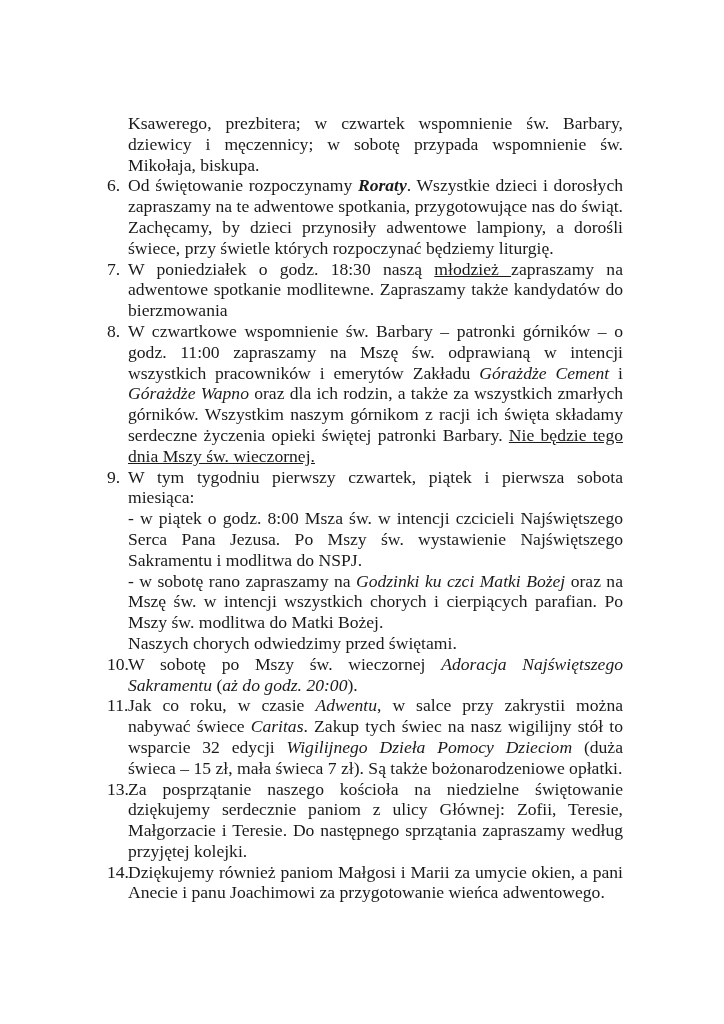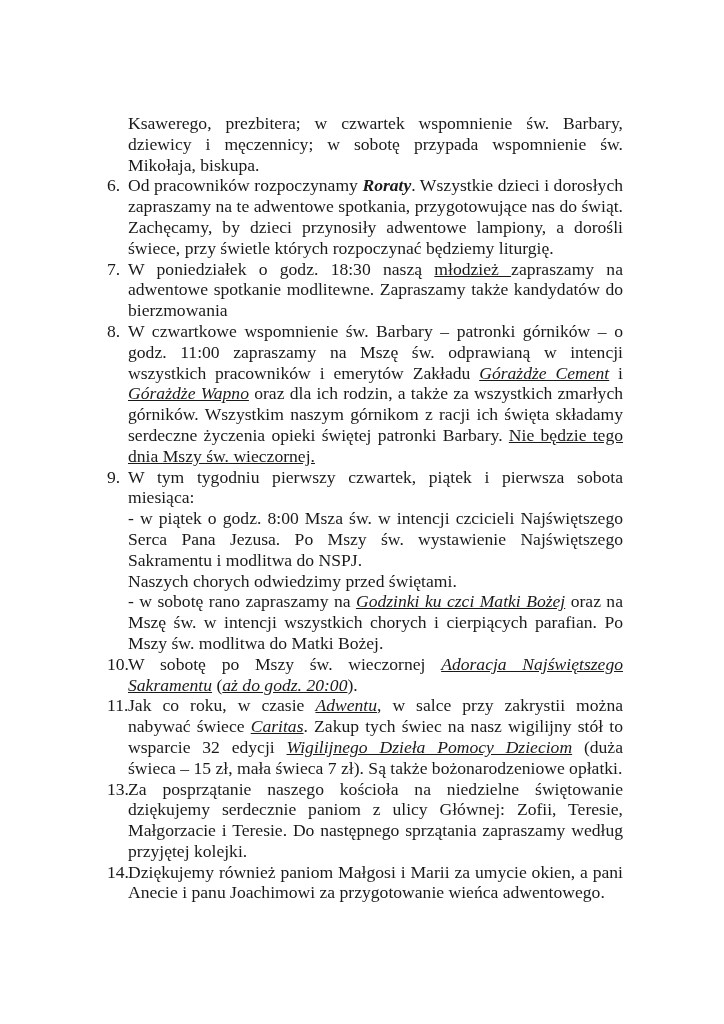--- a/index.html
+++ b/index.html
@@ -13,54 +13,54 @@
     font-size: 17.6px;
     line-height: 20.8px;
     color: #1a1a1a;
   }
   .item { display: flex; text-align: justify; }
   .num { width: 21px; flex: 0 0 21px; white-space: nowrap; }
   .txt { flex: 1; text-align: justify; }
   .cont { padding-left: 21px; text-align: justify; }
   .u { text-decoration: underline; margin-top: 44px; }
   .bi { font-weight: bold; font-style: italic; }
-  i, .i { font-style: italic; text-decoration: underline; }
+  i, .i { font-style: italic; }
   p { margin: 0; }
 </style>
 </head>
 <body>
 
 <div class="page">
   <p class="cont">Ksawerego, prezbitera; w czwartek wspomnienie św. Barbary, dziewicy i męczennicy; w sobotę przypada wspomnienie św. Mikołaja, biskupa.</p>
   <div id="items">
       <div class="item">
         <span class="num">6.</span>
         <div class="txt">
-          <p><span>Od pracowników rozpoczynamy </span><span class="bi">Roraty</span><span>. Wszystkie dzieci i dorosłych zapraszamy na te adwentowe spotkania, przygotowujące nas do świąt. Zachęcamy, by dzieci przynosiły adwentowe lampiony, a dorośli świece, przy świetle których rozpoczynać będziemy liturgię.</span></p>
+          <p><span>Od świętowanie rozpoczynamy </span><span class="bi">Roraty</span><span>. Wszystkie dzieci i dorosłych zapraszamy na te adwentowe spotkania, przygotowujące nas do świąt. Zachęcamy, by dzieci przynosiły adwentowe lampiony, a dorośli świece, przy świetle których rozpoczynać będziemy liturgię.</span></p>
         </div>
       </div>
       <div class="item">
         <span class="num">7.</span>
         <div class="txt">
           <p><span>W poniedziałek o godz. 18:30 naszą </span><span class="u">młodzież </span><span>zapraszamy na adwentowe spotkanie modlitewne. Zapraszamy także kandydatów do bierzmowania</span></p>
         </div>
       </div>
       <div class="item">
         <span class="num">8.</span>
         <div class="txt">
           <p><span>W czwartkowe wspomnienie św. Barbary – patronki górników – o godz. 11:00 zapraszamy na Mszę św. odprawianą w intencji wszystkich pracowników i emerytów Zakładu </span><span class="i">Górażdże Cement</span><span> i </span><span class="i">Górażdże Wapno</span><span> oraz dla ich rodzin, a także za wszystkich zmarłych górników. Wszystkim naszym górnikom z racji ich święta składamy serdeczne życzenia opieki świętej patronki Barbary.  </span><span class="u">Nie będzie tego dnia Mszy św. wieczornej.</span></p>
         </div>
       </div>
       <div class="item">
         <span class="num">9.</span>
         <div class="txt">
           <p><span>W tym tygodniu pierwszy czwartek, piątek i pierwsza sobota miesiąca:</span></p>
           <p><span>- w piątek o godz. 8:00 Msza św. w intencji czcicieli Najświętszego Serca Pana Jezusa. Po Mszy św. wystawienie Najświętszego Sakramentu i modlitwa do NSPJ.</span></p>
+          <p><span>- w sobotę rano zapraszamy na </span><span class="i">Godzinki ku czci Matki Bożej</span><span> oraz na Mszę św. w intencji wszystkich chorych i cierpiących parafian. Po Mszy św. modlitwa do Matki Bożej.</span></p>
           <p><span>Naszych chorych odwiedzimy przed świętami.</span></p>
-          <p><span>- w sobotę rano zapraszamy na </span><span class="i">Godzinki ku czci Matki Bożej</span><span> oraz na Mszę św. w intencji wszystkich chorych i cierpiących parafian. Po Mszy św. modlitwa do Matki Bożej.</span></p>
         </div>
       </div>
       <div class="item">
         <span class="num">10.</span>
         <div class="txt">
           <p><span>W sobotę po Mszy św. wieczornej </span><span class="i">Adoracja Najświętszego Sakramentu</span><span>  (</span><span class="i">aż do godz. 20:00</span><span>).</span></p>
         </div>
       </div>
       <div class="item">
         <span class="num">11.</span>

